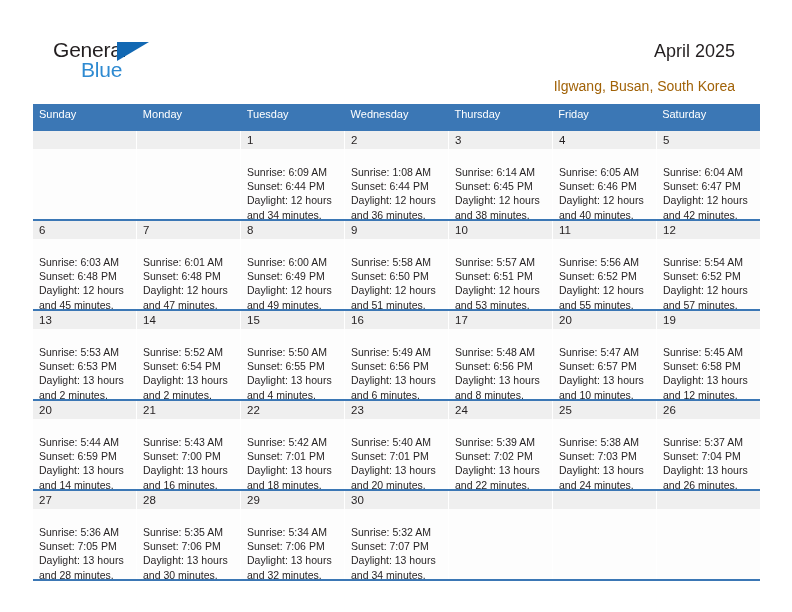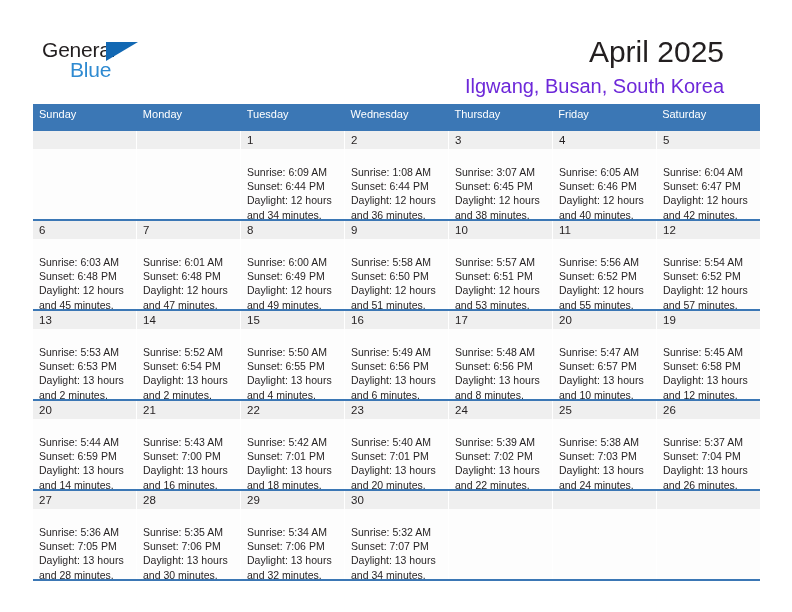--- a/index.html
+++ b/index.html
@@ -18,21 +18,21 @@
   .page {
     position: relative;
     width: 792px;
     height: 612px;
     box-sizing: border-box;
   }
 
   
   .top {
     position: absolute;
-    left: 4px;
+    left: 15px;
     top: 0;
     width: 756px;
     height: 98px;
   }
 
   .logo {
     position: absolute;
     left: 38px;
     top: 38px;
     width: 130px;
@@ -65,33 +65,33 @@
     line-height: 23px;
     letter-spacing: -0.2px;
     color: #2e8ad1;
     font-family: "Liberation Sans", sans-serif;
   }
 
   .title {
     position: absolute;
     right: 36px;
     top: 36px;
-    font-size: 30px;
+    font-size: 18px;
     line-height: 31px;
     color: #231f20;
     text-align: right;
     white-space: nowrap;
   }
   .subtitle {
     position: absolute;
     right: 36px;
     top: 78px;
-    font-size: 20px;
+    font-size: 14px;
     line-height: 17px;
-    color: #6d28d9;
+    color: #a16207;
     text-align: right;
     white-space: nowrap;
   }
 
   
   .calendar {
     position: absolute;
     left: 33px;
     top: 104px;
     width: 727px;
@@ -221,21 +221,21 @@
                 <div class="line">Sunset: 6:44 PM</div>
                 <div class="line">Daylight: 12 hours</div>
                 <div class="line">and 36 minutes.</div>
               </div>
             </div>
             <div class="cell">
               <div class="daynum-band">
                 <div class="daynum">3</div>
               </div>
               <div class="lines">
-                <div class="line">Sunrise: 3:07 AM</div>
+                <div class="line">Sunrise: 6:14 AM</div>
                 <div class="line">Sunset: 6:45 PM</div>
                 <div class="line">Daylight: 12 hours</div>
                 <div class="line">and 38 minutes.</div>
               </div>
             </div>
             <div class="cell">
               <div class="daynum-band">
                 <div class="daynum">4</div>
               </div>
               <div class="lines">

